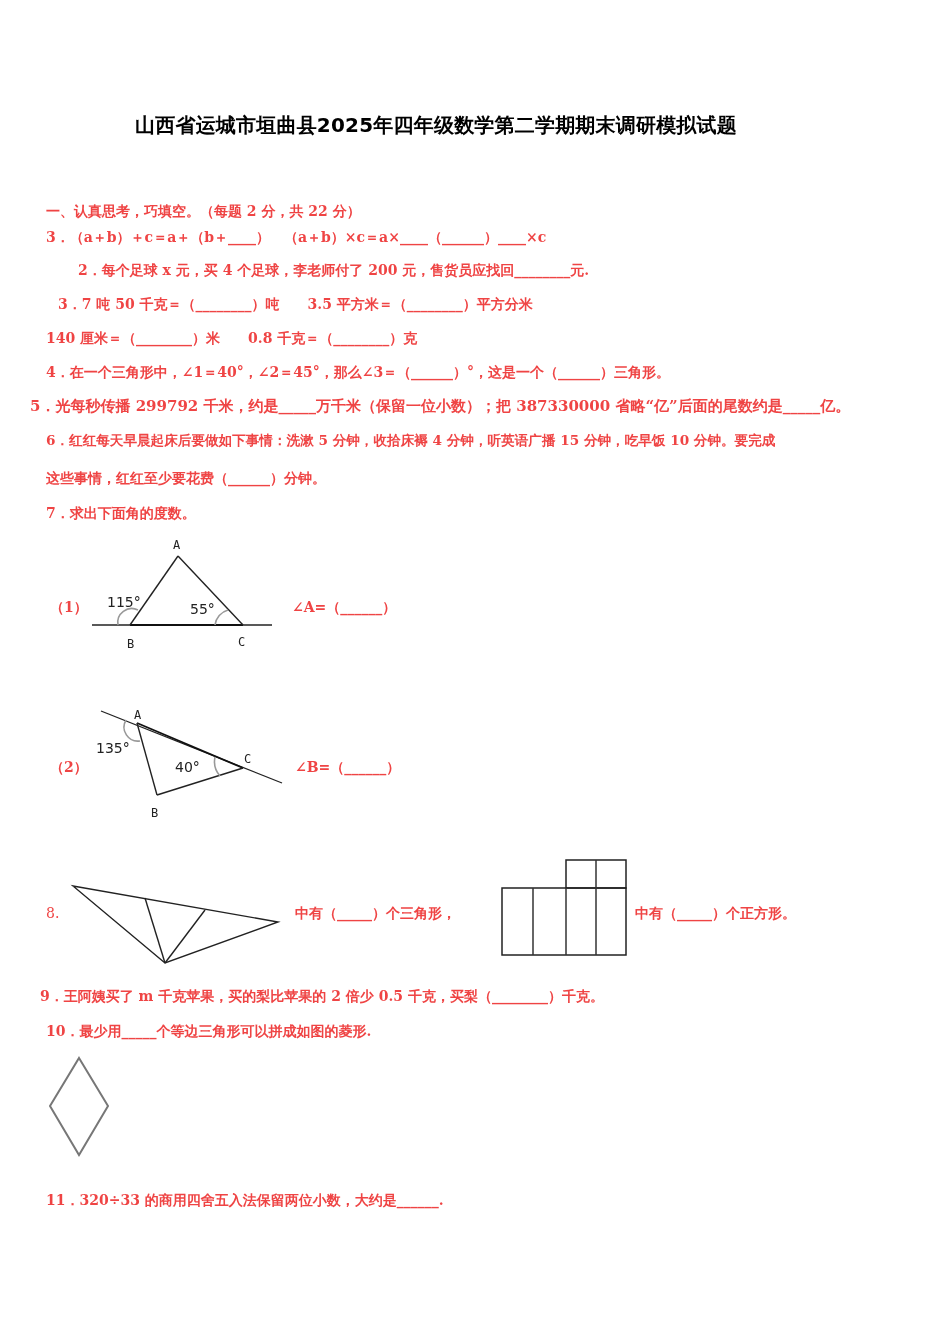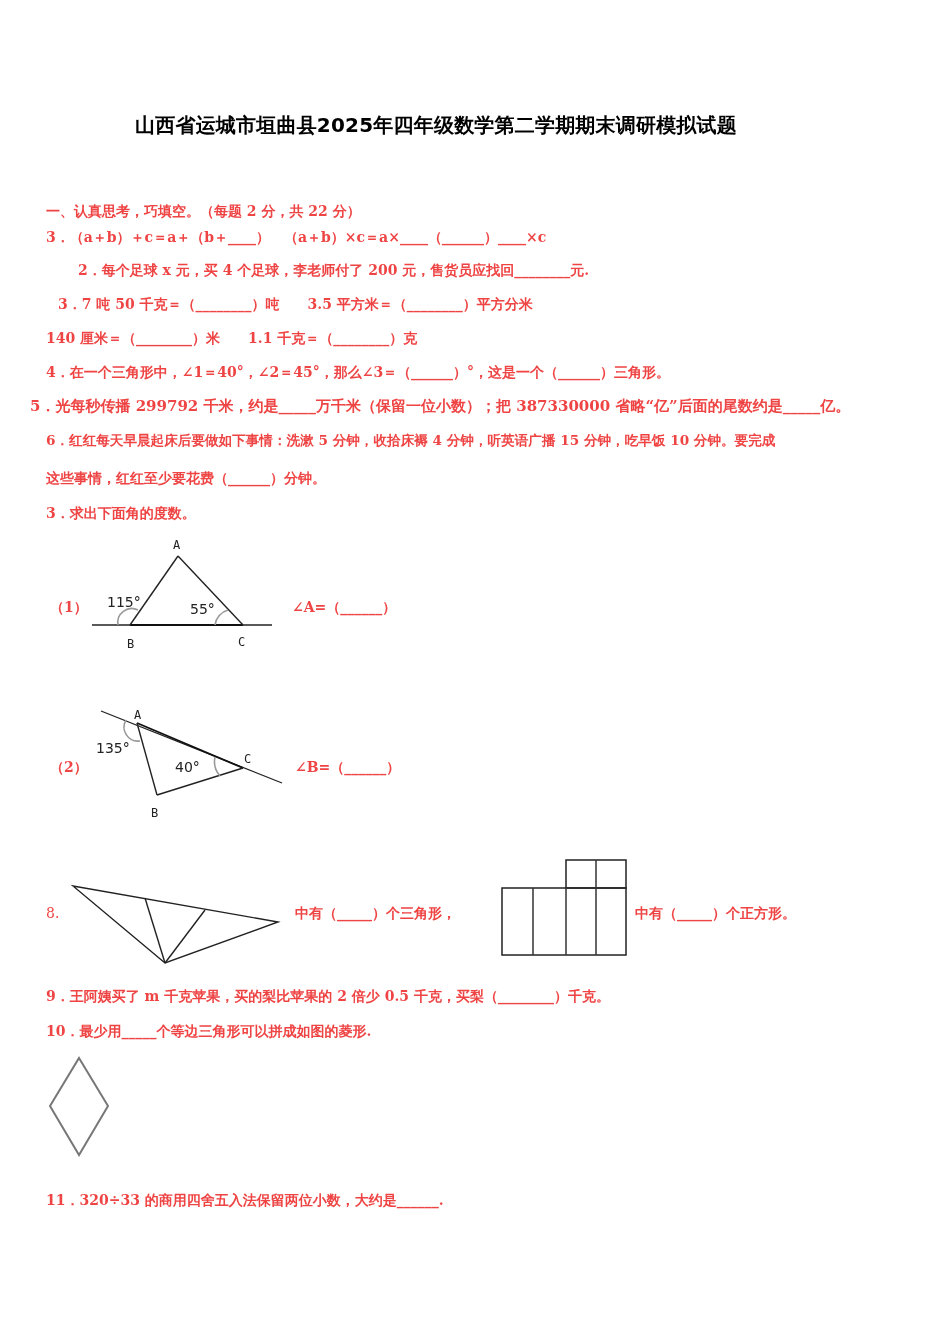--- a/index.html
+++ b/index.html
@@ -17,26 +17,26 @@
 </style>
 </head>
 <body>
 
 <div class="abs title">山西省运城市垣曲县2025年四年级数学第二学期期末调研模拟试题</div>
 
 <div class="abs line" style="left:46px; top:202px; font-weight:bold;">一、认真思考，巧填空。（每题 2 分，共 22 分）</div>
 <div class="abs line" style="left:46px; top:228px;">3．（a＋b）＋c＝a＋（b＋____）　（a＋b）×c＝a×____（______）____×c</div>
 <div class="abs line" style="left:46px; top:261px;margin-left:32px;">2．每个足球 x 元，买 4 个足球，李老师付了 200 元，售货员应找回________元.</div>
 <div class="abs line" style="left:46px; top:295px;margin-left:12px;">3．7 吨 50 千克＝（________）吨　　3.5 平方米＝（________）平方分米</div>
-<div class="abs line" style="left:46px; top:329px;">140 厘米＝（________）米　　1.1 千克＝（________）克</div>
+<div class="abs line" style="left:46px; top:329px;">140 厘米＝（________）米　　0.8 千克＝（________）克</div>
 <div class="abs line" style="left:46px; top:363px;">4．在一个三角形中，∠1＝40°，∠2＝45°，那么∠3＝（______）°，这是一个（______）三角形。</div>
 <div class="abs line" style="left:30px; top:397px; font-size:15px;">5．光每秒传播 299792 千米，约是_____万千米（保留一位小数）；把 387330000 省略“亿”后面的尾数约是_____亿。</div>
 <div class="abs line" style="left:46px; top:431px; font-size:13.6px;text-align:center;">6．红红每天早晨起床后要做如下事情：洗漱 5 分钟，收拾床褥 4 分钟，听英语广播 15 分钟，吃早饭 10 分钟。要完成</div>
 <div class="abs line" style="left:46px; top:469px;">这些事情，红红至少要花费（______）分钟。</div>
-<div class="abs line" style="left:46px; top:504px;">3．求出下面角的度数。</div>
+<div class="abs line" style="left:46px; top:504px;">7．求出下面角的度数。</div>
 
 <div class="abs line" style="left:50px; top:598px;">（1）</div>
 <div class="fig" style="left:80px; top:530px;">
   <svg width="200" height="125" viewBox="0 0 200 125">
     <line x1="12" y1="95" x2="192" y2="95" stroke="#222" stroke-width="1.3"></line>
     <line x1="50" y1="95" x2="163" y2="95" stroke="#111" stroke-width="2"></line>
     <line x1="50" y1="95" x2="98" y2="26" stroke="#222" stroke-width="1.4"></line>
     <line x1="98" y1="26" x2="163" y2="95" stroke="#222" stroke-width="1.4"></line>
     <path d="M 38 95 A 14 14 0 0 1 58 80" fill="none" stroke="#999" stroke-width="1.6"></path>
     <path d="M 135 95 A 18 18 0 0 1 148 80" fill="none" stroke="#999" stroke-width="1.6"></path>
@@ -81,21 +81,21 @@
   <svg width="135" height="105" viewBox="0 0 135 105">
     <rect x="4" y="32" width="124" height="67" fill="none" stroke="#222" stroke-width="1.5"></rect>
     <rect x="68" y="4" width="60" height="28" fill="none" stroke="#222" stroke-width="1.5"></rect>
     <line x1="35" y1="32" x2="35" y2="99" stroke="#333" stroke-width="1.5"></line>
     <line x1="68" y1="32" x2="68" y2="99" stroke="#333" stroke-width="1.5"></line>
     <line x1="98" y1="4" x2="98" y2="99" stroke="#333" stroke-width="1.5"></line>
   </svg>
 </div>
 <div class="abs line" style="left:635px; top:904px;">中有（_____）个正方形。</div>
 
-<div class="abs line" style="left:46px; top:987px;text-align:right;">9．王阿姨买了 m 千克苹果，买的梨比苹果的 2 倍少 0.5 千克，买梨（________）千克。</div>
+<div class="abs line" style="left:40px; top:987px;text-align:right;">9．王阿姨买了 m 千克苹果，买的梨比苹果的 2 倍少 0.5 千克，买梨（________）千克。</div>
 <div class="abs line" style="left:46px; top:1022px;">10．最少用_____个等边三角形可以拼成如图的菱形.</div>
 
 <div class="fig" style="left:46px; top:1055px;">
   <svg width="66" height="104" viewBox="0 0 66 104">
     <polygon points="33,3 62,51 33,100 4,51" fill="none" stroke="#777" stroke-width="2"></polygon>
   </svg>
 </div>
 
 <div class="abs line" style="left:46px; top:1191px;">11．320÷33 的商用四舍五入法保留两位小数，大约是______.</div>
 

